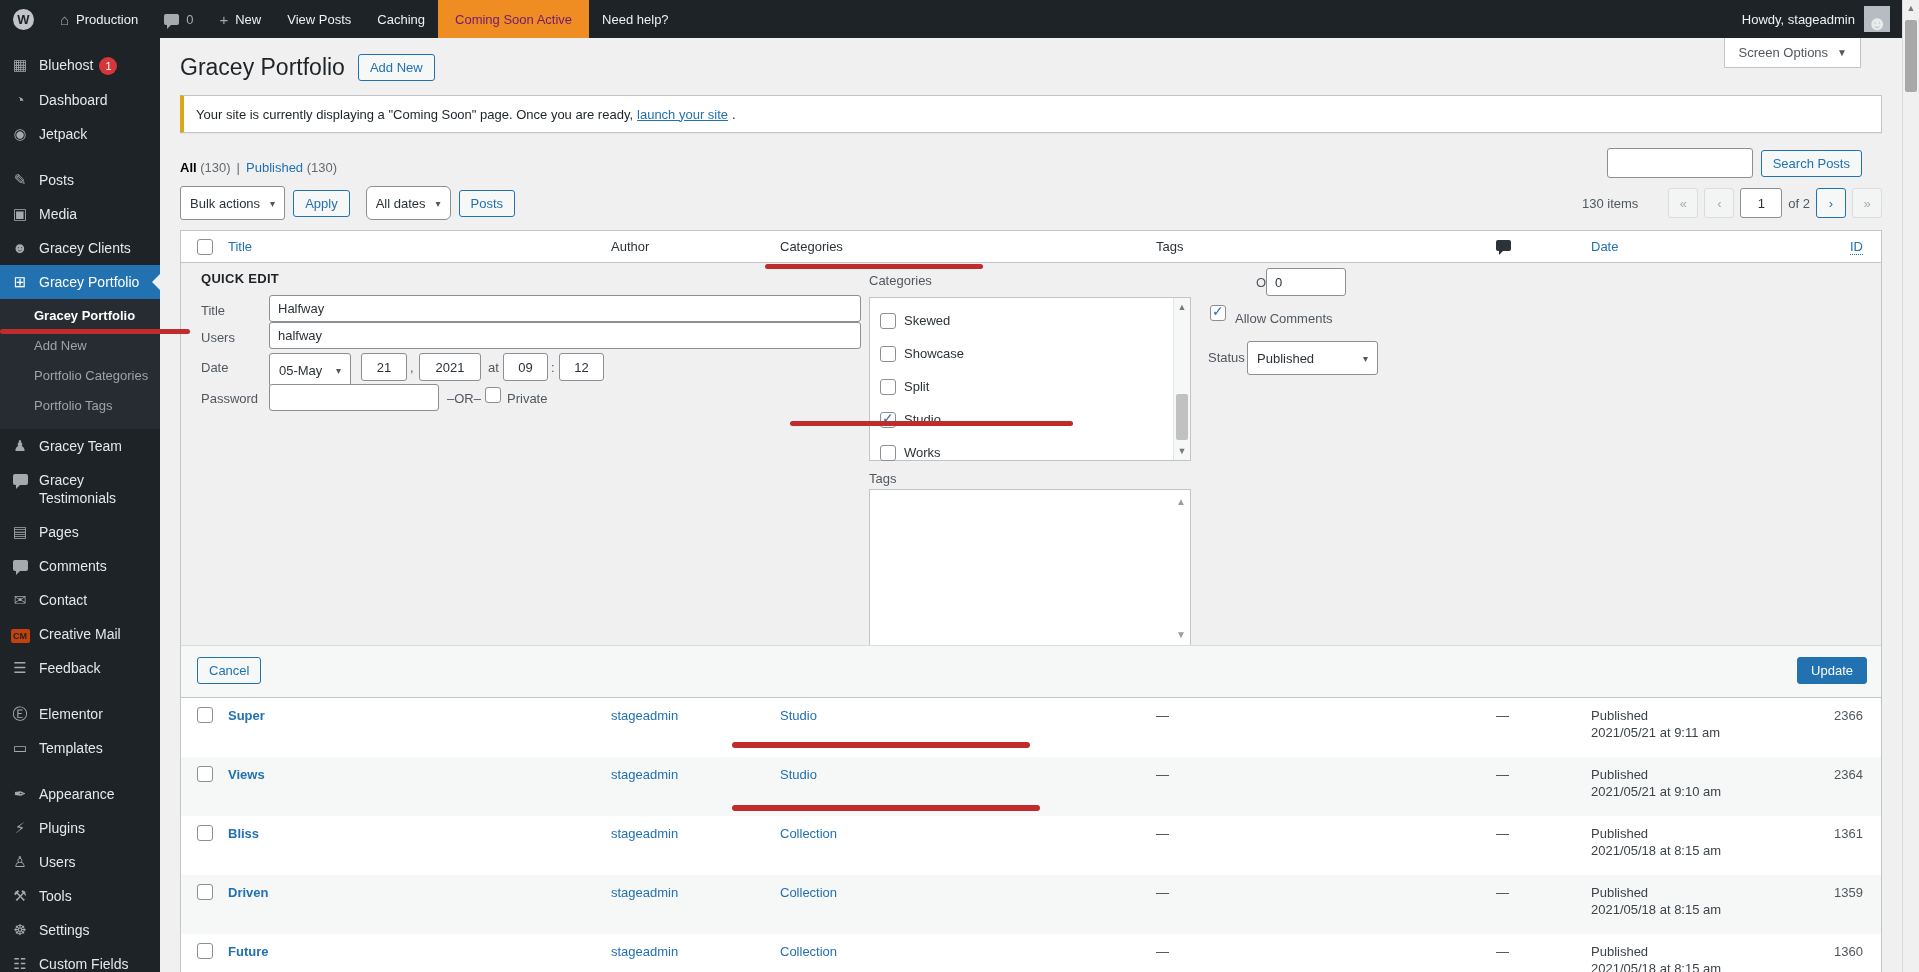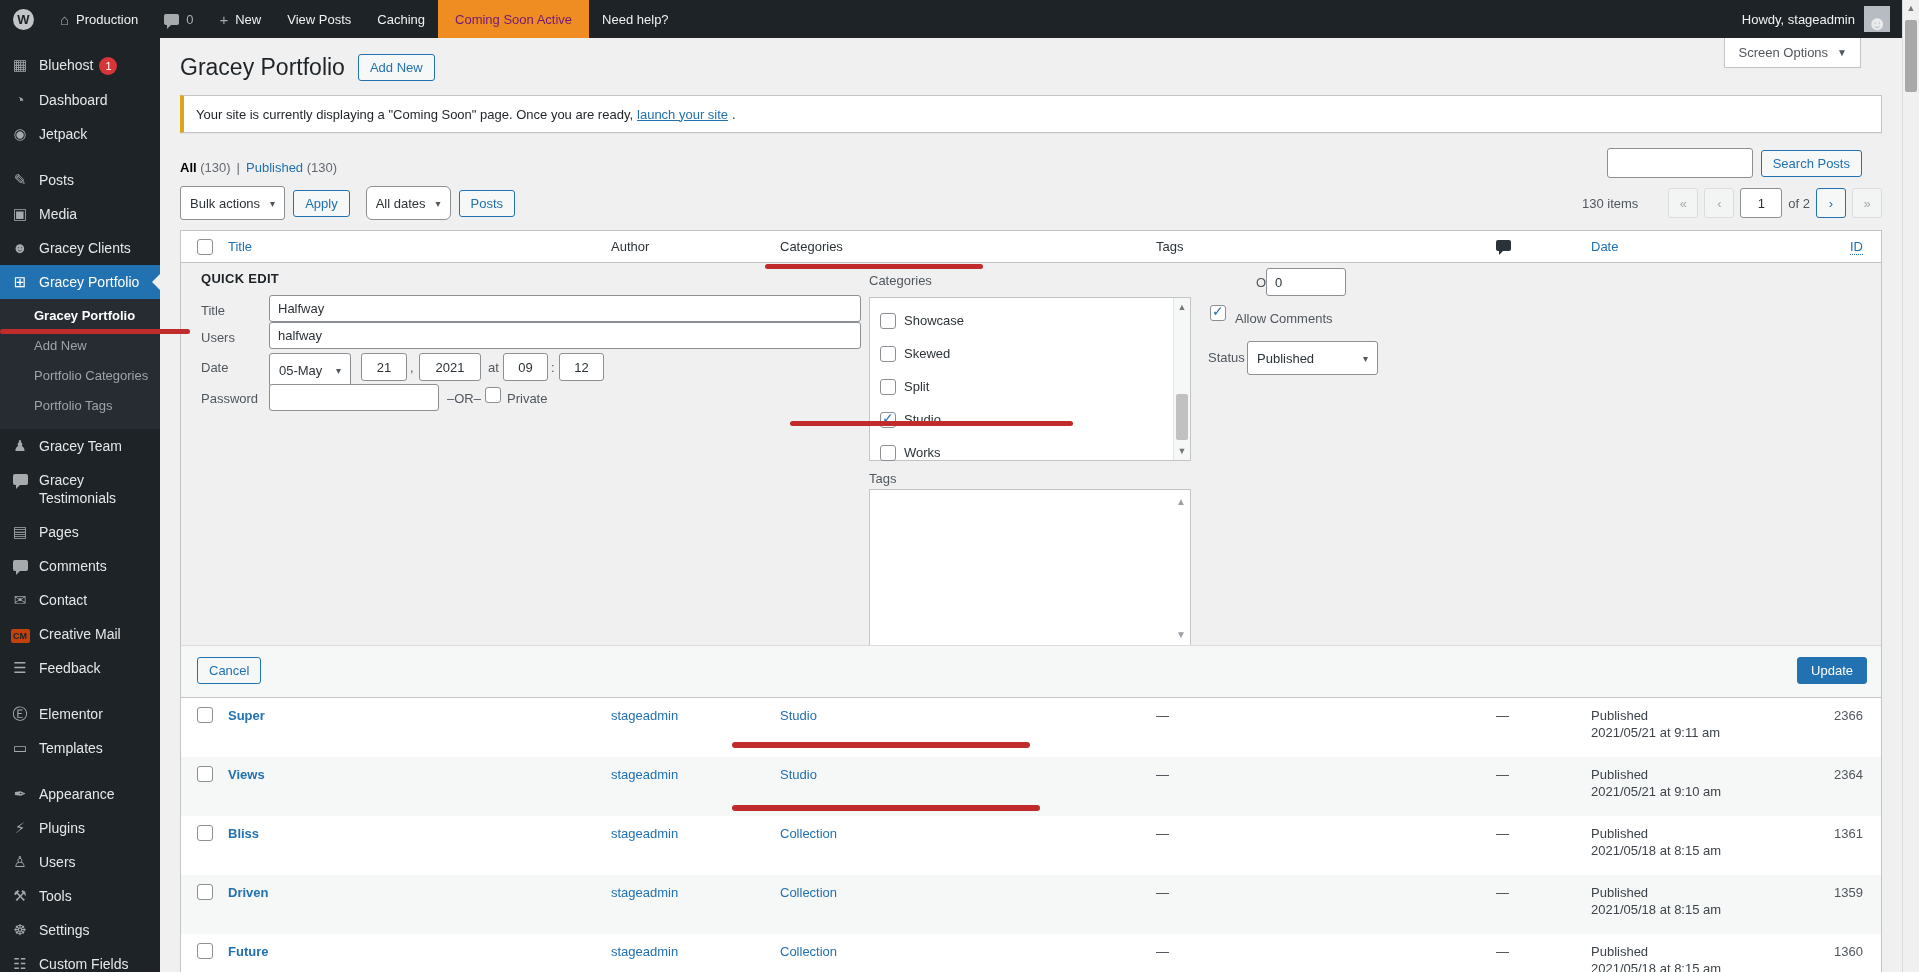--- a/index.html
+++ b/index.html
@@ -376,25 +376,25 @@
         <input class="qe-abs qe-input" style="left: 88px; top: 121px; width: 170px;" value="">
         <span class="qe-abs" style="left:266px; top:128px;">–OR–</span>
         <span class="qe-abs checkbox" style="left:304px; top:124px;"></span>
         <span class="qe-abs" style="left:326px; top:128px;">Private</span>
 
         <div class="qe-abs" style="left:688px; top:10px;">Categories</div>
         <div class="qe-abs cat-box">
           <div class="cat-list">
             <div class="cat-item">
               <span class="checkbox"></span>
-              <span>Showcase</span>
+              <span>Skewed</span>
             </div>
             <div class="cat-item">
               <span class="checkbox"></span>
-              <span>Skewed</span>
+              <span>Showcase</span>
             </div>
             <div class="cat-item">
               <span class="checkbox"></span>
               <span>Split</span>
             </div>
             <div class="cat-item">
               <span class="checkbox on"></span>
               <span>Studio</span>
             </div>
             <div class="cat-item">

